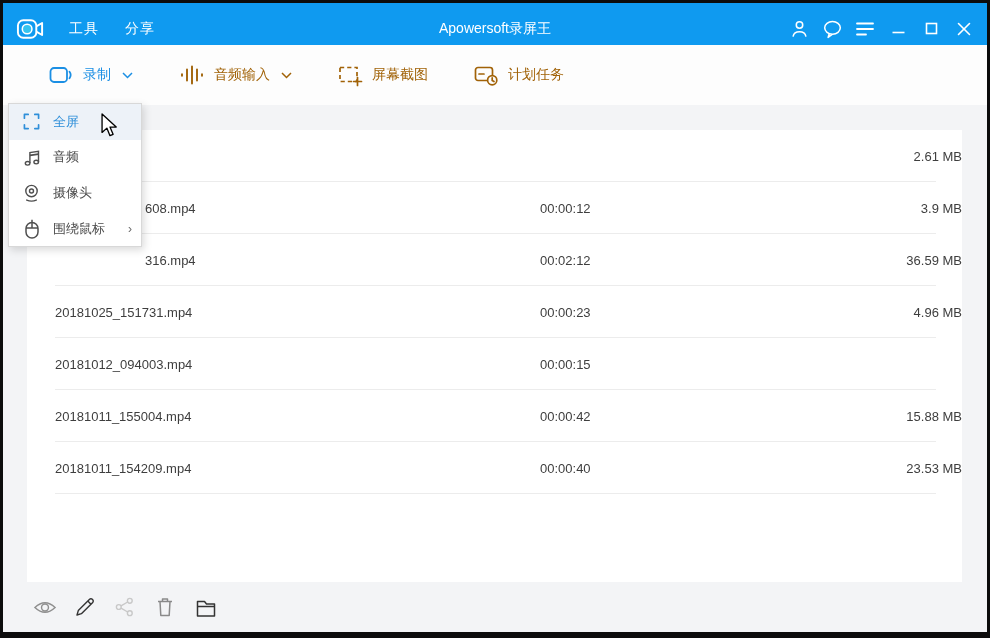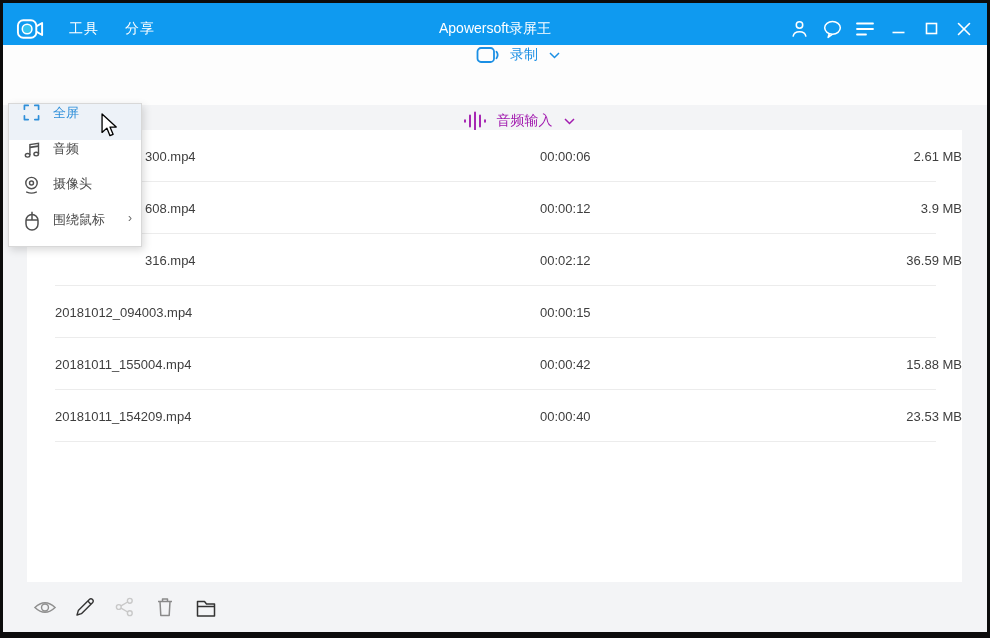--- a/index.html
+++ b/index.html
@@ -25,23 +25,23 @@
     position:absolute; left:50%; transform:translateX(-50%);
     font-size:14px; white-space:nowrap;
   }
   .tb-right { margin-left:auto; display:flex; align-items:center; gap:9px; margin-right:11px; }
   .tb-btn { width:24px; height:26px; display:flex; align-items:center; justify-content:center; }
 
   
   .toolbar {
     position:absolute; left:0; top:42px; right:0; height:60px;
     background:#fdfdfd; display:flex; align-items:center;
-    padding-left:46px; gap:46px;flex-direction:column;
-  }
-  .tool-item { display:flex; align-items:center; gap:9px; font-size:14px; color:#a21caf; }
+    padding-left:46px; gap:46px;
+  }
+  .tool-item { display:flex; align-items:center; gap:9px; font-size:14px; color:#a16207; }
   .tool-item.accent { color:#1b8fe4; }
   .tool-item .chev { margin-left:2px; display:flex; }
 
   
   .card {
     position:absolute; left:24px; top:127px; width:935px; height:452px;
     background:#ffffff;
   }
   .file-row {
     position:relative; height:52px; display:flex; align-items:center;
@@ -64,21 +64,21 @@
   }
   .action-btn { width:24px; height:24px; display:flex; align-items:center; justify-content:center; }
 
   
   .dropdown {
     position:absolute; left:5px; top:100px; width:134px;
     background:#ffffff; border:1px solid #d8d8d8;
     box-shadow:2px 3px 8px rgba(0,0,0,0.15); z-index:10;
   }
   .menu-item {
-    height:35.6px; display:flex; align-items:flex-start; gap:12px;
+    height:35.6px; display:flex; align-items:center; gap:12px;
     padding-left:13px; font-size:13px; color:#4a4a4a;
   }
   .menu-item .mi-icon { display:flex; width:19px; justify-content:center; color:#4f4f4f; }
   .menu-item.active { background:#edf2f8; color:#2f8fd9; }
   .menu-item.active .mi-icon { color:#2f8fd9; }
   .submenu-arrow { margin-left:auto; margin-right:9px; color:#6a6a6a; font-size:12px; }
 
   
   .cursor { position:absolute; left:98px; top:110px; z-index:20; }
 
@@ -191,33 +191,37 @@
           <circle cx="18.2" cy="16.2" r="4.6" fill="#fdfdfd"></circle>
           <path d="M18.2 13.8 V16.4 L20 17.5" stroke-linecap="round"></path>
         </svg>
       </span>
       <span>计划任务</span>
     </div>
   </div>
 
   <div class="card">
     <div class="file-row obscured">
-      <span class="cell-name">300.mp4</span>
       <span class="cell-duration">00:00:06</span>
       <span class="cell-size">2.61 MB</span>
     </div>
     <div class="file-row obscured">
       <span class="cell-name">608.mp4</span>
       <span class="cell-duration">00:00:12</span>
       <span class="cell-size">3.9 MB</span>
     </div>
     <div class="file-row obscured">
       <span class="cell-name">316.mp4</span>
       <span class="cell-duration">00:02:12</span>
       <span class="cell-size">36.59 MB</span>
+    </div>
+    <div class="file-row">
+      <span class="cell-name">20181025_151731.mp4</span>
+      <span class="cell-duration">00:00:23</span>
+      <span class="cell-size">4.96 MB</span>
     </div>
     <div class="file-row">
       <span class="cell-name">20181012_094003.mp4</span>
       <span class="cell-duration">00:00:15</span>
     </div>
     <div class="file-row">
       <span class="cell-name">20181011_155004.mp4</span>
       <span class="cell-duration">00:00:42</span>
       <span class="cell-size">15.88 MB</span>
     </div>

